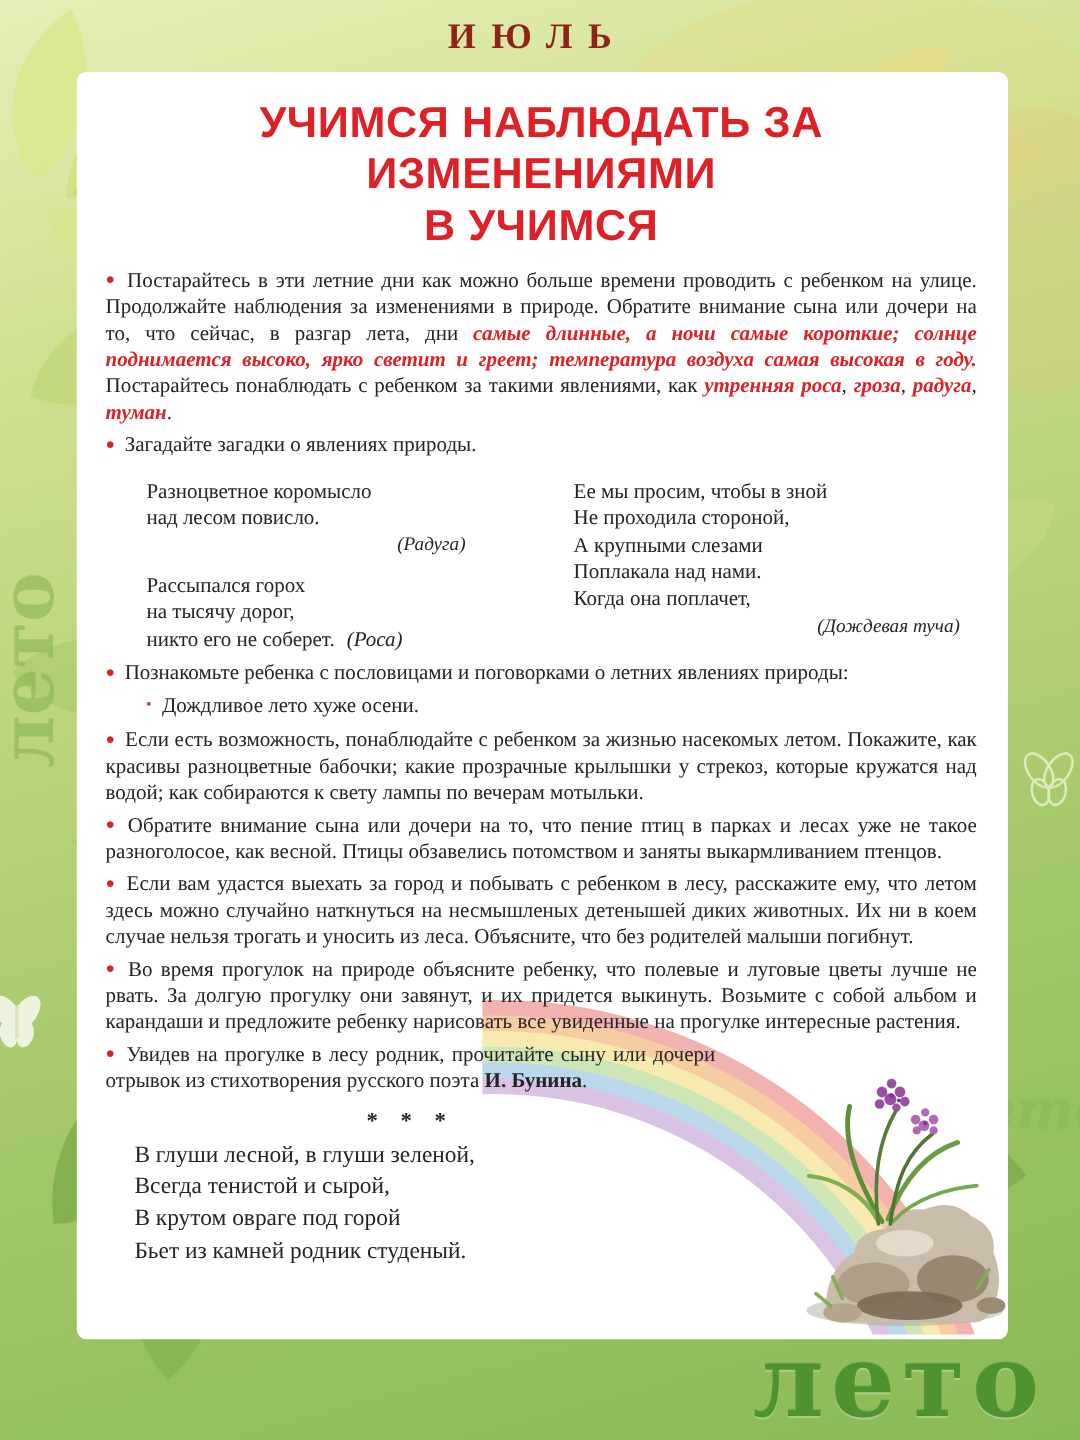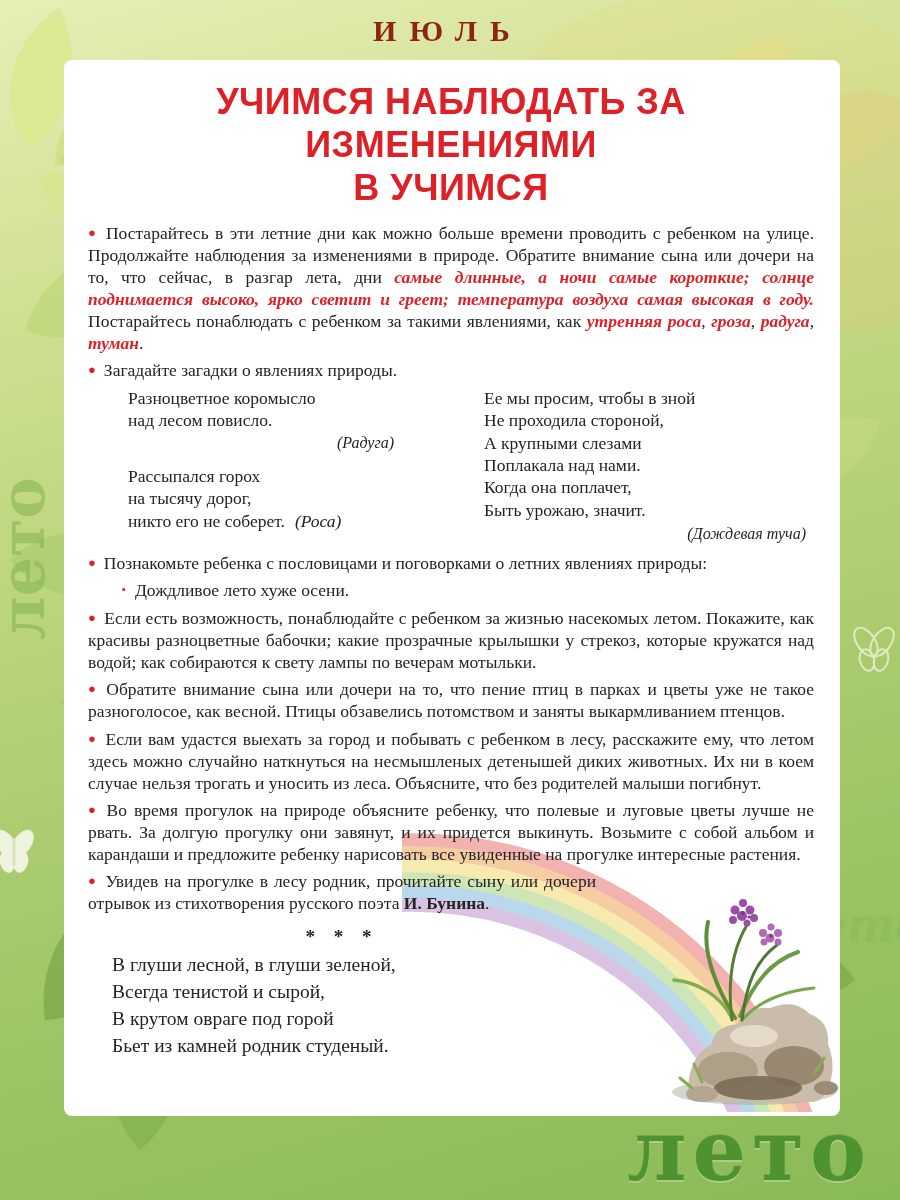--- a/index.html
+++ b/index.html
@@ -20,21 +20,21 @@
   .title{margin:4px 0 12px;text-align:center;color:var(--accent-red,#dd2127);
          font-family:"Liberation Sans",sans-serif;font-weight:bold;
          font-size:36px;line-height:1.2;letter-spacing:.5px;}
   .title .tline{display:block;}
 
   .para{margin:5px 0;font-size:17.5px;line-height:1.26;text-align:justify;hyphens:auto;}
   .bullet{color:var(--accent-red,#dd2127);font-size:13px;margin-right:8px;position:relative;top:-2px;}
   .red{color:var(--accent-red,#dd2127);font-weight:bold;font-style:italic;}
   .b{font-weight:bold;}
 
-  .riddles{display:flex;margin:6px 0 6px 34px;justify-content:flex-end;}
+  .riddles{display:flex;margin:17px 0 6px 34px;}
   .rcol-left{width:330px;}
   .rcol-right{width:330px;margin-left:26px;}
   .rline{font-size:17.5px;line-height:1.28;}
   .ranswer{font-style:italic;text-align:right;padding-right:64px;line-height:1.4;}
   .rcol-right .ranswer{padding-right:8px;margin-top:2px;}
   .stanza-gap{margin-top:11px;}
   .ranswer-inline{font-style:italic;margin-left:10px;}
 
   .proverb{margin:1px 0 1px 34px;font-size:17.5px;line-height:1.35;}
   .sq{color:var(--accent-red,#dd2127);font-size:11px;margin-right:9px;position:relative;top:-3px;}
@@ -178,32 +178,31 @@
             <div class="rline"><span>никто его не соберет.</span><span class="ranswer-inline">(Роса)</span></div>
           </div>
         </div>
         <div class="rcol-right">
           <div>
             <div class="rline">Ее мы просим, чтобы в зной</div>
             <div class="rline">Не проходила стороной,</div>
             <div class="rline">А крупными слезами</div>
             <div class="rline">Поплакала над нами.</div>
             <div class="rline">Когда она поплачет,</div>
-            <div class="rline">Быть урожаю, значит.</div>
             <div class="ranswer">(Дождевая туча)</div>
           </div>
         </div>
       </div>
 
       <p class="para"><span class="bullet">●</span><span>Познакомьте ребенка с пословицами и поговорками о летних явлениях природы:</span></p>
       <div class="proverb"><span class="sq">▪</span><span>Дождливое лето хуже осени.</span></div>
 
       <p class="para"><span class="bullet">●</span><span>Если есть возможность, понаблюдайте с ребенком за жизнью насекомых летом. Покажите, как красивы разноцветные бабочки; какие прозрачные крылышки у стрекоз, которые кружатся над водой; как собираются к свету лампы по вечерам мотыльки.</span></p>
 
-      <p class="para"><span class="bullet">●</span><span>Обратите внимание сына или дочери на то, что пение птиц в парках и цветы уже не такое разноголосое, как весной. Птицы обзавелись потомством и заняты выкармливанием птенцов.</span></p>
+      <p class="para"><span class="bullet">●</span><span>Обратите внимание сына или дочери на то, что пение птиц в парках и лесах уже не такое разноголосое, как весной. Птицы обзавелись потомством и заняты выкармливанием птенцов.</span></p>
 
       <p class="para"><span class="bullet">●</span><span>Если вам удастся выехать за город и побывать с ребенком в лесу, расскажите ему, что летом здесь можно случайно наткнуться на несмышленых детенышей диких животных. Их ни в коем случае нельзя трогать и уносить из леса. Объясните, что без родителей малыши погибнут.</span></p>
 
       <p class="para"><span class="bullet">●</span><span>Во время прогулок на природе объясните ребенку, что полевые и луговые цветы лучше не рвать. За долгую прогулку они завянут, и их придется выкинуть. Возьмите с собой альбом и карандаши и предложите ребенку нарисовать все увиденные на прогулке интересные растения.</span></p>
 
       <p class="para narrow"><span class="bullet">●</span><span><span>Увидев на прогулке в лесу родник, прочитайте сыну или дочери отрывок из стихотворения русского поэта </span><span class="b">И. Бунина</span><span>.</span></span></p>
 
       <div class="stars">* * *</div>
 
       <div class="poem">

